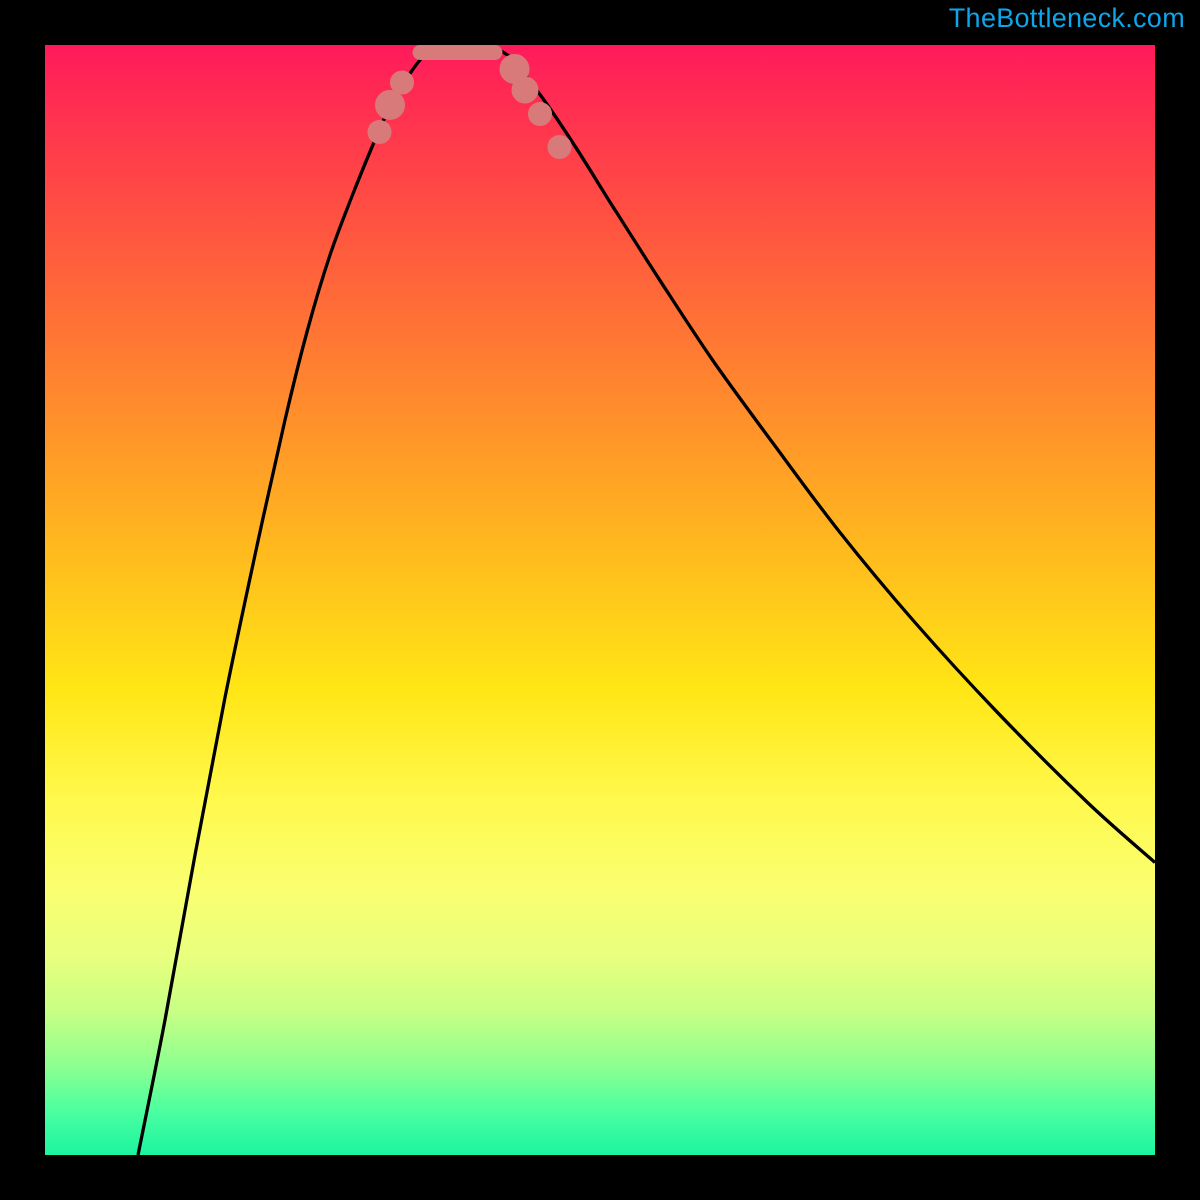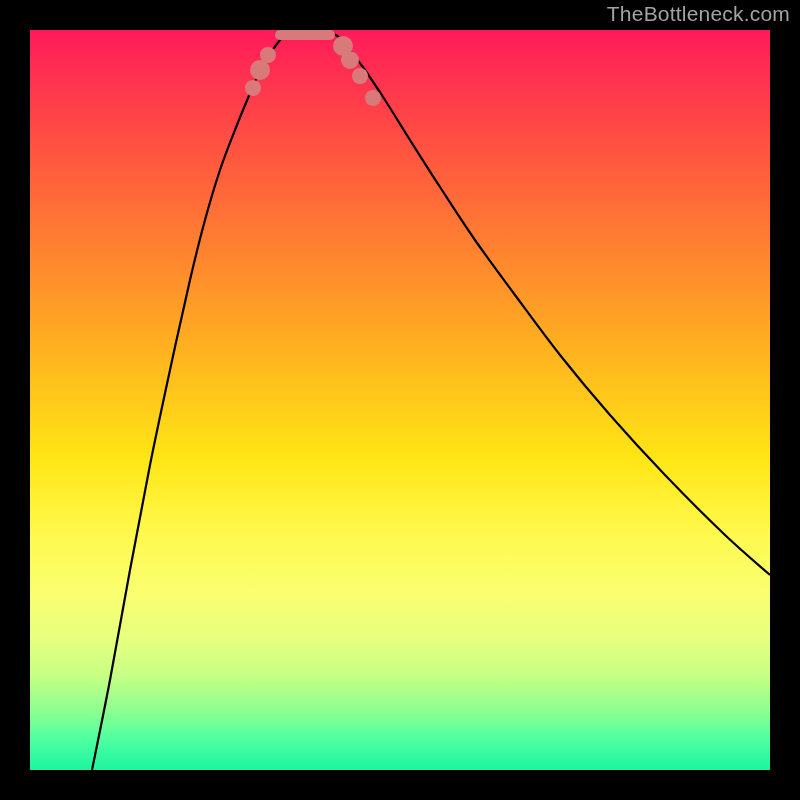--- a/index.html
+++ b/index.html
@@ -45,22 +45,22 @@
     left: 0;
     top: 0;
     width: 740px;
     height: 740px;
     overflow: visible;
   }
   .watermark {
     position: absolute;
     top: 2px;
     right: 10px;
-    color: #a3a3a3;
-    font-size: 21px;
+    color: #0ea5e9;
+    font-size: 18px;
     font-weight: 400;
     letter-spacing: 0.2px;
     user-select: none;
   }
 </style>
 </head>
 <body>
 
 <div class="stage">
 

